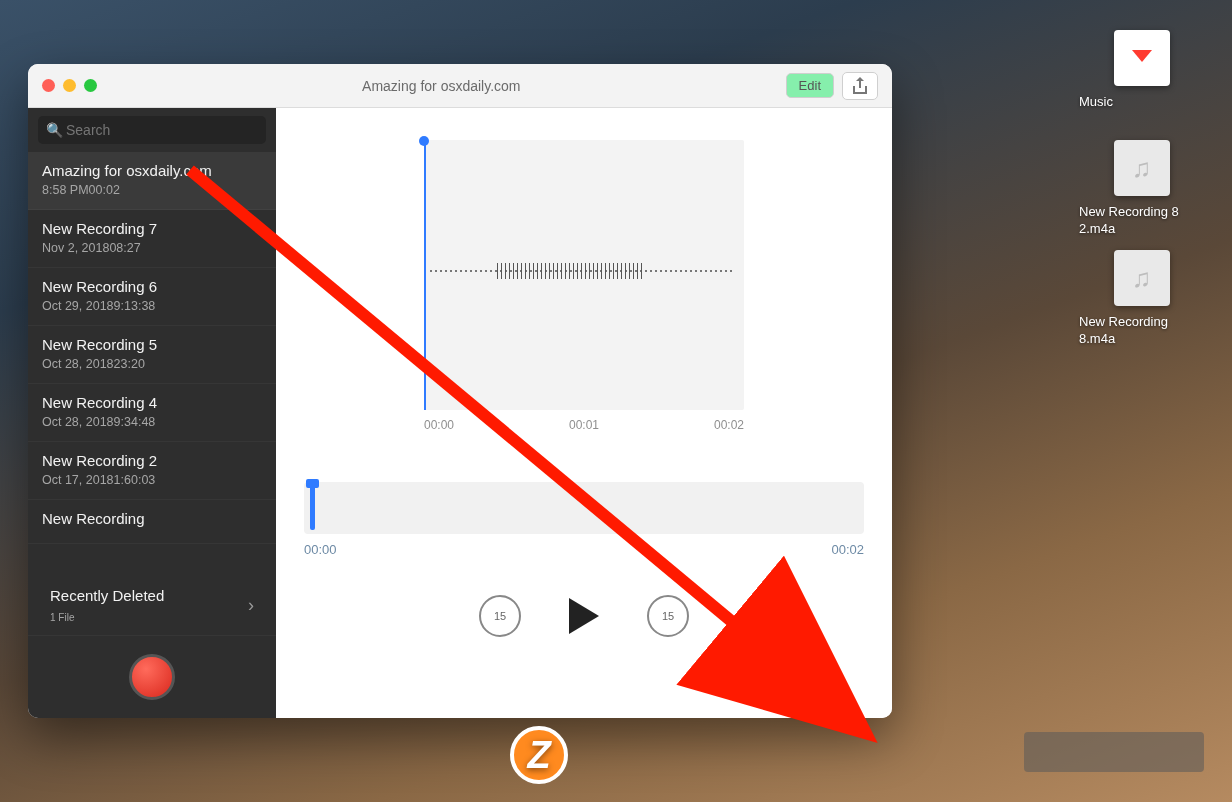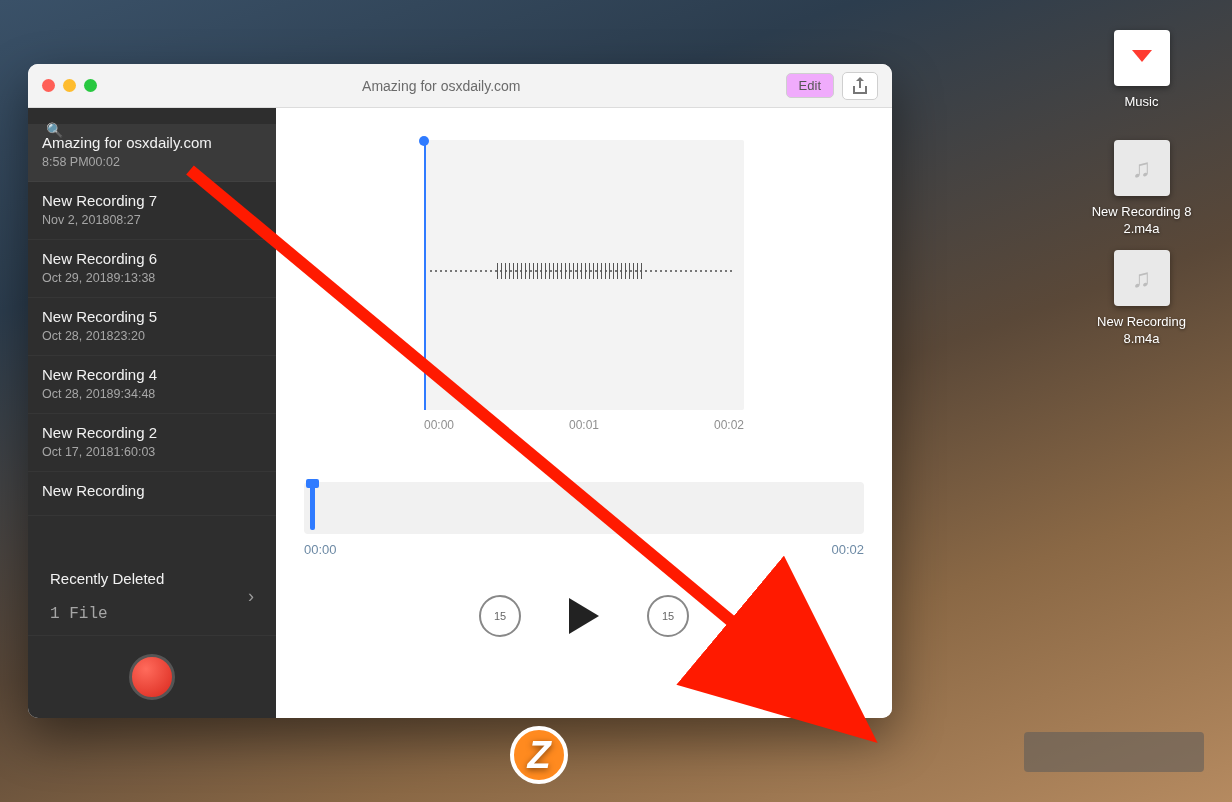--- a/index.html
+++ b/index.html
@@ -4,56 +4,56 @@
 <style>
   * { box-sizing: border-box; margin: 0; padding: 0; }
   body {
     width: 1232px; height: 802px;
     font-family: -apple-system, "Helvetica Neue", Arial, sans-serif;
     background: linear-gradient(160deg, #3a5168 0%, #2c3d4e 25%, #5a4838 55%, #8a6845 75%, #b58a60 100%);
     position: relative; overflow: hidden;
     color: #fff;
   }
   
-  .desktop-icon { position: absolute; width: 125px; text-align: center; }
+  .desktop-icon { position: absolute; width: 125px; }
   .desktop-icon .tile { width: 56px; height: 56px; margin: 0 auto 8px; border-radius: 4px; background: #e9e9e9; box-shadow: 0 2px 6px rgba(0,0,0,.4); display:flex; align-items:center; justify-content:center; }
   .desktop-icon .label { font-size: 13px; line-height: 1.3; text-shadow: 0 1px 3px rgba(0,0,0,.6); }
   #di-music { top: 30px; right: 28px; }
   #di-music .tile { background:#fff; color:#ff3b30; font-size:28px; font-weight:700; position:relative; }
   #di-music .down { width:0;height:0;border-left:10px solid transparent;border-right:10px solid transparent;border-top:12px solid #ff3b30; position:absolute; top:20px; }
   #di-rec82 { top: 140px; right: 28px; }
   #di-rec8  { top: 250px; right: 28px; }
   .note-glyph { color:#bdbdbd; font-size:26px; }
   
   .window { position:absolute; top:64px; left:28px; width:864px; height:654px;
     border-radius:10px; box-shadow:0 20px 50px rgba(0,0,0,.45); overflow:hidden;
     display:flex; flex-direction:column; background:#fafafa; }
   .titlebar { height:44px; background:#f3f3f3; border-bottom:1px solid #dcdcdc;
     display:flex; align-items:center; padding:0 14px; color:#555; }
   .traffic { display:flex; gap:8px; }
   .dot { width:13px; height:13px; border-radius:50%; }
   .dot.red{background:#ff5f57;} .dot.yellow{background:#febc2e;} .dot.green{background:#28c840;}
   .title { flex:1; text-align:center; font-size:14px; color:#6b6b6b; }
-  .edit-btn { background:#f0abfc;border:1px solid #cfcfcf;border-radius:5px;padding:4px 12px;font-size:13px;cursor:pointer;color:#555; }
+  .edit-btn { background:#86efac;border:1px solid #cfcfcf;border-radius:5px;padding:4px 12px;font-size:13px;cursor:pointer;color:#555; }
   .share-btn { background:#fff;border:1px solid #cfcfcf;border-radius:5px;margin-left:8px;width:36px;height:28px;display:flex;align-items:center;justify-content:center;cursor:pointer;color:#666; }
   
   .body { flex:1; display:flex; min-height:0; }
   .sidebar { width:252px; background:#2e2e2e; color:#d6d6d6; display:flex; flex-direction:column; }
   .search-wrap { padding:8px 10px; }
   .search { width:100%; background:#242424; border:none; border-radius:5px; padding:6px 8px 6px 28px; color:#bbb; font-size:14px; outline:none; }
   .search-wrap{position:relative;}
   .search-icon{position:absolute;left:18px;top:14px;color:#888;font-size:14px;}
   .rec-list { flex:1; overflow:auto; }
   .rec { padding:10px 14px 12px; border-bottom:1px solid rgba(255,255,255,.04); cursor:pointer; }
   .rec.selected { background:#3a3a3a; }
   .rec .t { font-size:15px; color:#f2f2f2; margin-bottom:4px; }
   .rec .meta { display:flex; font-size:12.5px; color:#a6a6a6; }
   .recently { padding:12px 22px; border-bottom:1px solid rgba(255,255,255,.04); display:flex; justify-content:space-between; align-items:center; cursor:pointer; }
   .recently .info .t{font-size:15px;color:#f2f2f2;}
-  .recently .info .s{font-size:16px;color:#a6a6a6;margin-top:18px;font-family:Liberation Mono, monospace;}
+  .recently .info .s{font-size:10px;color:#a6a6a6;margin-top:8px;}
   .chevron{color:#9a9a9a;font-size:18px;}
   .rec-footer{padding:18px 0;display:flex;justify-content:center;}
   .record-btn{width:46px;height:46px;border-radius:50%;background:radial-gradient(circle at 35% 30%,#ff6b5c,#d9271c);border:3px solid #555;cursor:pointer;}
   
   .main { flex:1; background:#fff; padding:18px 28px 24px; display:flex; flex-direction:column; align-items:center; }
   .wave-card { width:320px; height:270px; background:#f3f3f3; margin-top:14px; position:relative; border-radius:2px; }
   .playhead-dot{position:absolute;left:-5px;top:-4px;width:10px;height:10px;background:#2f7bff;border-radius:50%;}
   .playhead-line{position:absolute;left:0;top:0;width:2px;height:100%;background:#2f7bff;}
   .wave-mid{position:absolute;top:130px;left:6px;right:10px;height:2px;background:repeating-linear-gradient(90deg,#777 0 2px,transparent 2px 5px);}
   .wave-mid::after{content:"";position:absolute;left:22%;right:30%;top:-7px;height:16px;background:repeating-linear-gradient(90deg,#555 0 1.5px,transparent 1.5px 4px);}
@@ -111,20 +111,21 @@
           <path d="M8 0l-4 4h3v7h2V4h3L8 0zM1 9v8h14V9h-2v6H3V9H1z" fill="#777"></path>
         </svg>
     </div>
   </div>
 
   <div class="body">
 
     <div class="sidebar">
       <div class="search-wrap">
         <span class="search-icon">🔍</span>
+        <input class="search" placeholder="Search" style="">
       </div>
       <div class="rec-list" id="rec-list">
           <div class="rec selected">
             <div class="t">Amazing for osxdaily.com</div>
             <div class="meta">
               <span>8:58 PM</span>
               <span>00:02</span>
             </div>
           </div>
           <div class="rec">

